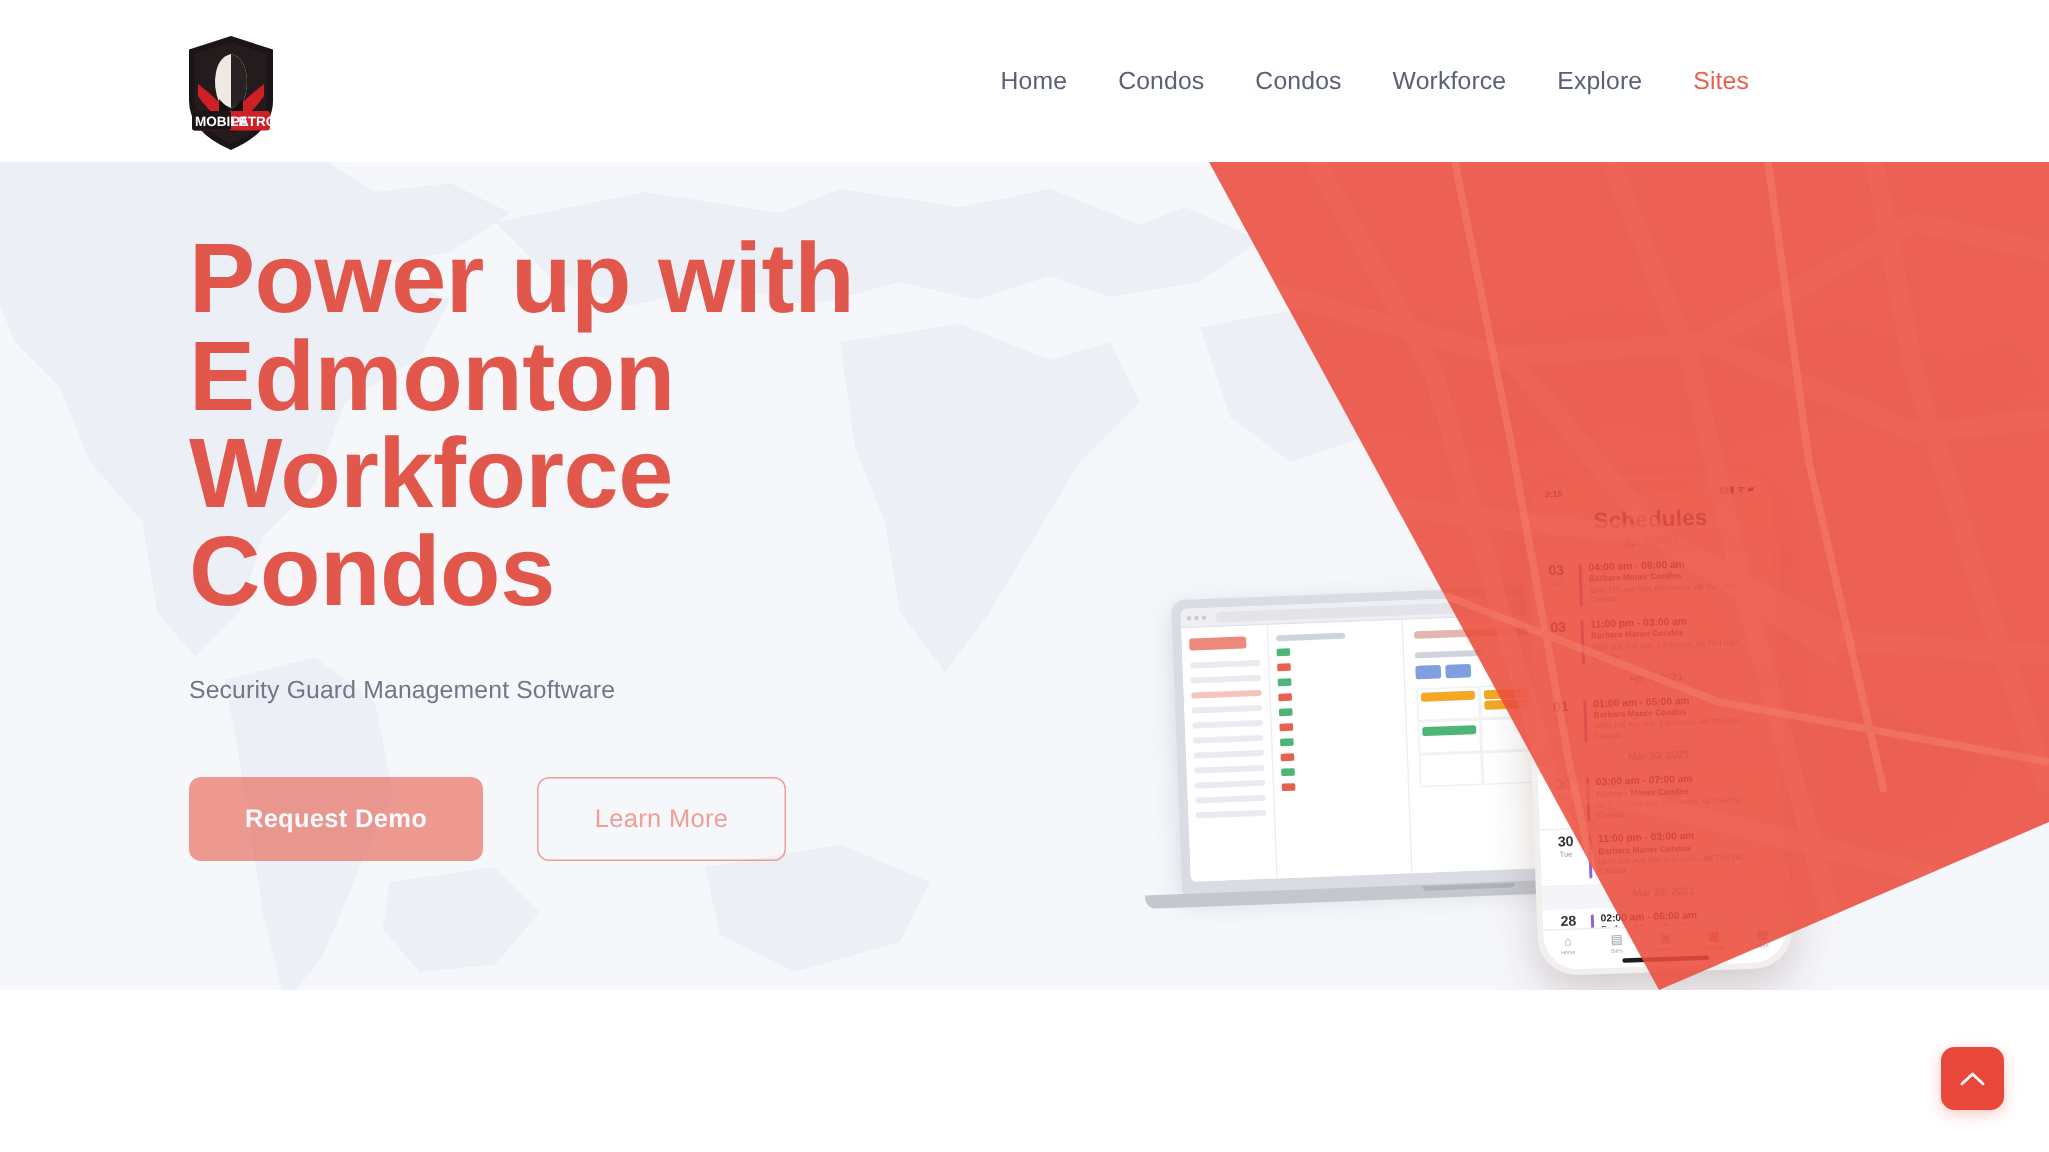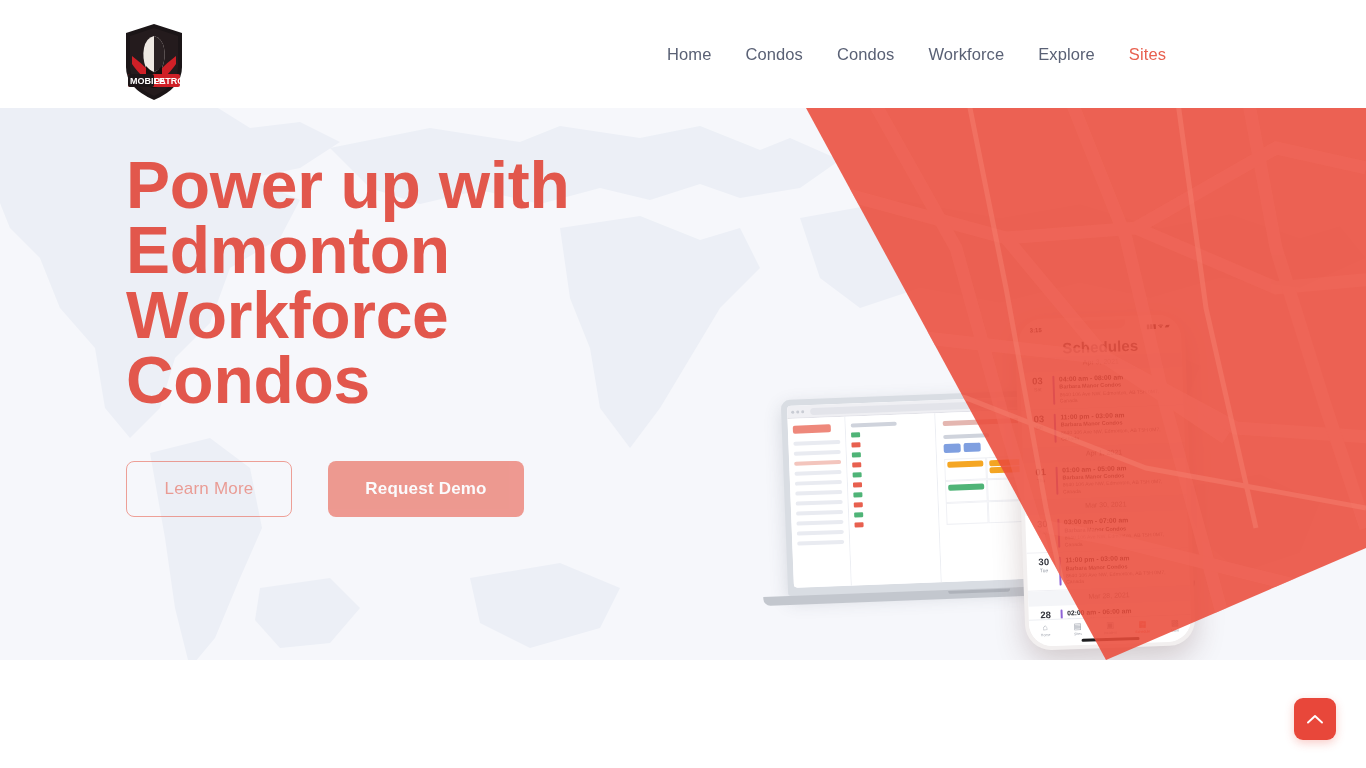--- a/index.html
+++ b/index.html
@@ -484,23 +484,24 @@
       </svg>
     </div>
 
     <div class="copy">
       <h1 class="headline">
         <span>Power up with</span><br>
         <span>Edmonton</span><br>
         <span>Workforce</span><br>
         <span>Condos</span>
       </h1>
+      <p class="subhead">Security Guard Management Software</p>
       <div class="cta-row">
+        <button class="btn btn-primary">Request Demo</button>
         <button class="btn btn-ghost">Learn More</button>
-        <button class="btn btn-primary">Request Demo</button>
       </div>
     </div>
   </div>
 
   <div class="scrolltop" title="Back to top">
     <svg width="18" height="12" viewBox="0 0 18 12">
       <path d="M2 9.5 L9 3 L16 9.5" stroke="#ffffff" stroke-width="1.9" fill="none" stroke-linecap="round" stroke-linejoin="round"></path>
     </svg>
   </div>
 

